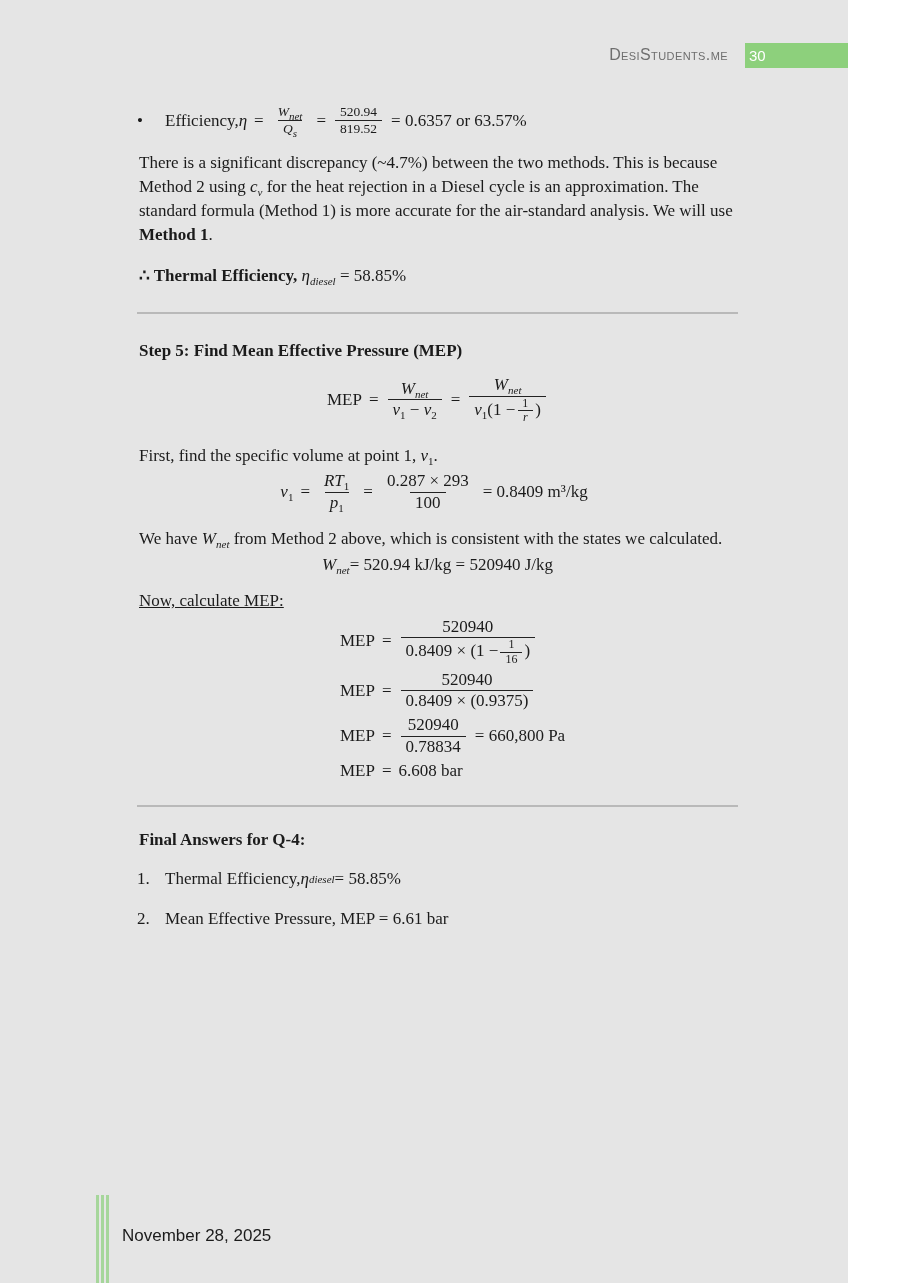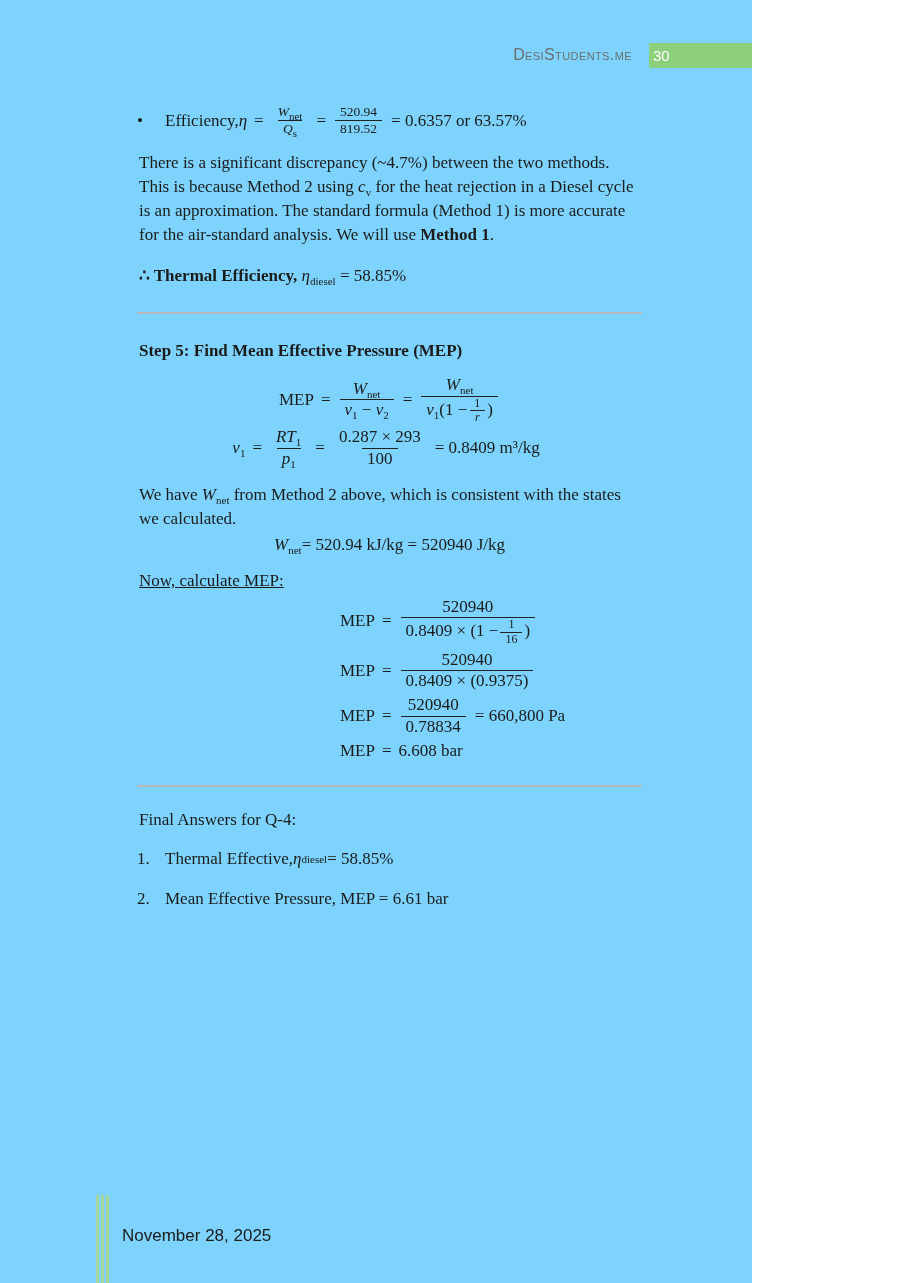--- a/index.html
+++ b/index.html
@@ -1,32 +1,32 @@
 <!DOCTYPE html>
 <html><head>
 <meta charset="utf-8">
 <style>
   html,body{margin:0;padding:0;background:#ffffff;}
-  .page{position:relative;width:752px;height:1283px;background:#7dd3fc;
+  .page{position:relative;width:848px;height:1283px;background:#e5e5e5;
         font-family:"Liberation Serif",serif;color:#1b1b1b;font-size:17px;overflow:hidden;}
 
   
   .header{position:absolute;top:42px;left:0;right:0;height:26px;display:flex;justify-content:flex-end;align-items:center;}
   .site-name{font-family:"Liberation Sans",sans-serif;font-variant:small-caps;color:#6e6e6e;
              font-size:16px;letter-spacing:.4px;margin-right:17px;}
   .page-badge{width:99px;height:25px;background:#8dd07c;color:#ffffff;
               font-family:"Liberation Sans",sans-serif;font-size:15px;line-height:25px;padding-left:4px;}
 
   
   .content{padding:0 110px 0 137px;}
   p{margin:2px;line-height:24px;}
   .b{font-weight:bold;}
   i.var{font-style:italic;}
   sub{font-size:11px;line-height:0;}
-  sub.it{}
+  sub.it{font-style:italic;}
 
   
   .frac{display:inline-flex;flex-direction:column;align-items:center;text-align:center;
         vertical-align:middle;line-height:1.2;margin:0 2px;}
   .frac .den{border-top:1.4px solid #222;}
   .frac .num,.frac .den{padding:0 5px;}
   .frac.small{font-size:13.5px;}
   .sfrac{display:inline-flex;flex-direction:column;align-items:center;font-size:12px;
          line-height:1.1;vertical-align:middle;margin:0 2px;}
   .sfrac .den{border-top:1.1px solid #222;}
@@ -43,21 +43,21 @@
   hr.rule{border:none;border-top:2px solid #b9b9b9;margin:24px 0 0 0;}
   .step-heading{margin-top:26px;font-weight:bold;line-height:22px;}
   .mep-formula{margin-top:13px;}
   .first-find{margin-top:20px;}
   .v1-formula{margin-top:3px;}
   .we-have{margin-top:14px;}
   .wnet-eq{margin-top:4px;}
   .now-calc{margin-top:14px;text-decoration:underline;}
   .mep-block{margin-left:203px;margin-top:2px;}
   .mep-block .eqrow{margin-top:4px;}
-  .final-heading{margin-top:22px;font-weight:normal;line-height:22px;}
+  .final-heading{margin-top:22px;font-weight:bold;line-height:22px;}
   .answer-item{margin-top:16px;display:flex;align-items:center;line-height:24px;}
   .answer-index{width:28px;}
 
   
   .footer-bars{position:absolute;left:96px;top:1195px;height:88px;width:13px;
                display:flex;justify-content:space-between;}
   .footer-bars .bar{width:2.6px;background:#a6d69b;}
   .footer-date{position:absolute;left:122px;top:1226px;font-family:"Liberation Sans",sans-serif;
                font-size:17px;color:#1b1b1b;}
 </style>
@@ -108,20 +108,21 @@
       <span class="op">=</span>
       <span class="frac">
         <span class="num"><i class="var">W</i><sub class="it">net</sub></span>
         <span class="den"><i class="var">v</i><sub>1</sub><span>(1 −</span><span class="sfrac">
               <span class="num">1</span>
               <span class="den"><i class="var">r</i></span>
             </span><span>)</span></span>
       </span>
     </div>
 
+    <p class="first-find"><span>First, find the specific volume at point 1, </span><i class="var">v</i><sub>1</sub><span>.</span></p>
 
     <div class="eq-center v1-formula">
       <span><i class="var">v</i><sub>1</sub></span>
       <span class="op">=</span>
       <span class="frac">
         <span class="num"><i class="var">RT</i><sub>1</sub></span>
         <span class="den"><i class="var">p</i><sub>1</sub></span>
       </span>
       <span class="op">=</span>
       <span class="frac">
@@ -175,21 +176,21 @@
         <span>6.608 bar</span>
       </div>
     </div>
 
     <hr class="rule">
 
     <p class="final-heading">Final Answers for Q-4:</p>
 
     <div class="answer-item">
       <span class="answer-index">1.</span>
-      <span>Thermal Effective, </span>
+      <span>Thermal Efficiency, </span>
       <i class="var">η</i>
         <sub class="it">diesel</sub>
       <span> = 58.85%</span>
     </div>
     <div class="answer-item">
       <span class="answer-index">2.</span>
       <span>Mean Effective Pressure, MEP = 6.61 bar</span>
     </div>
 
   </div>

